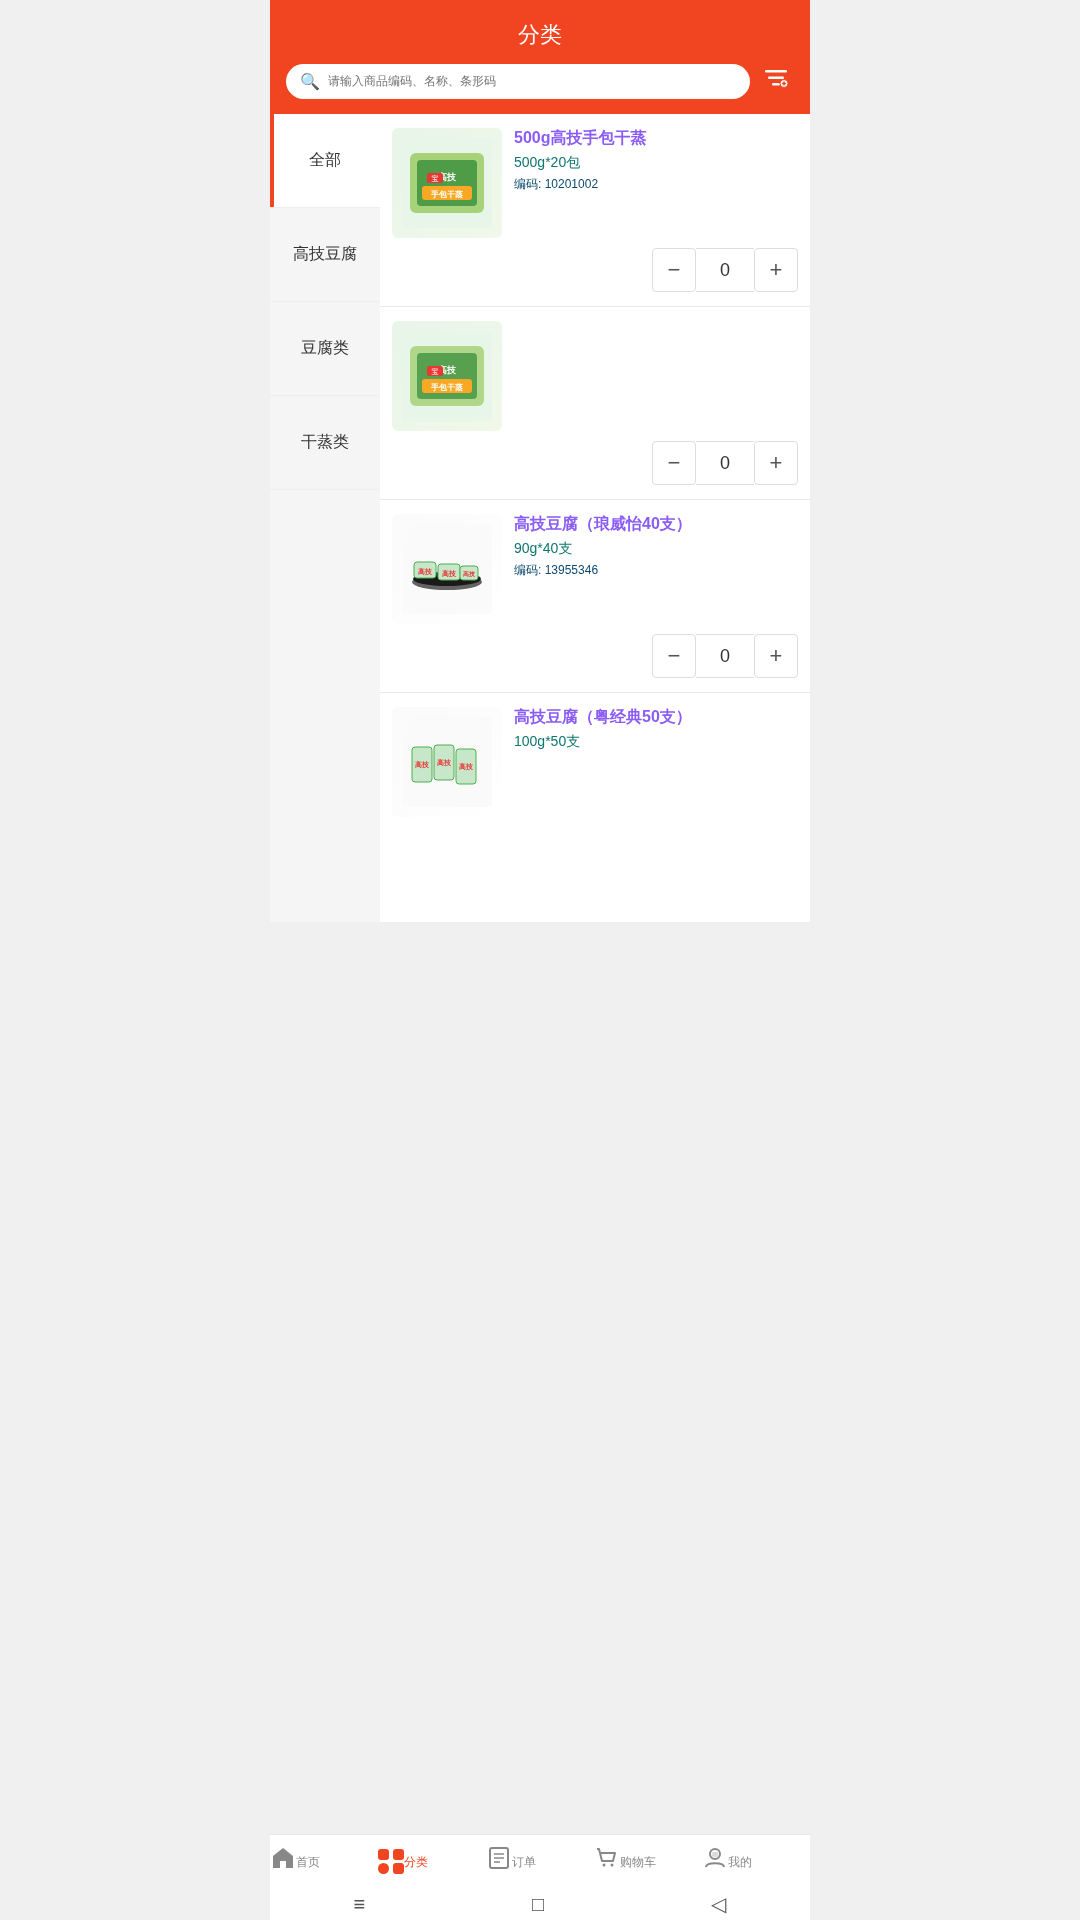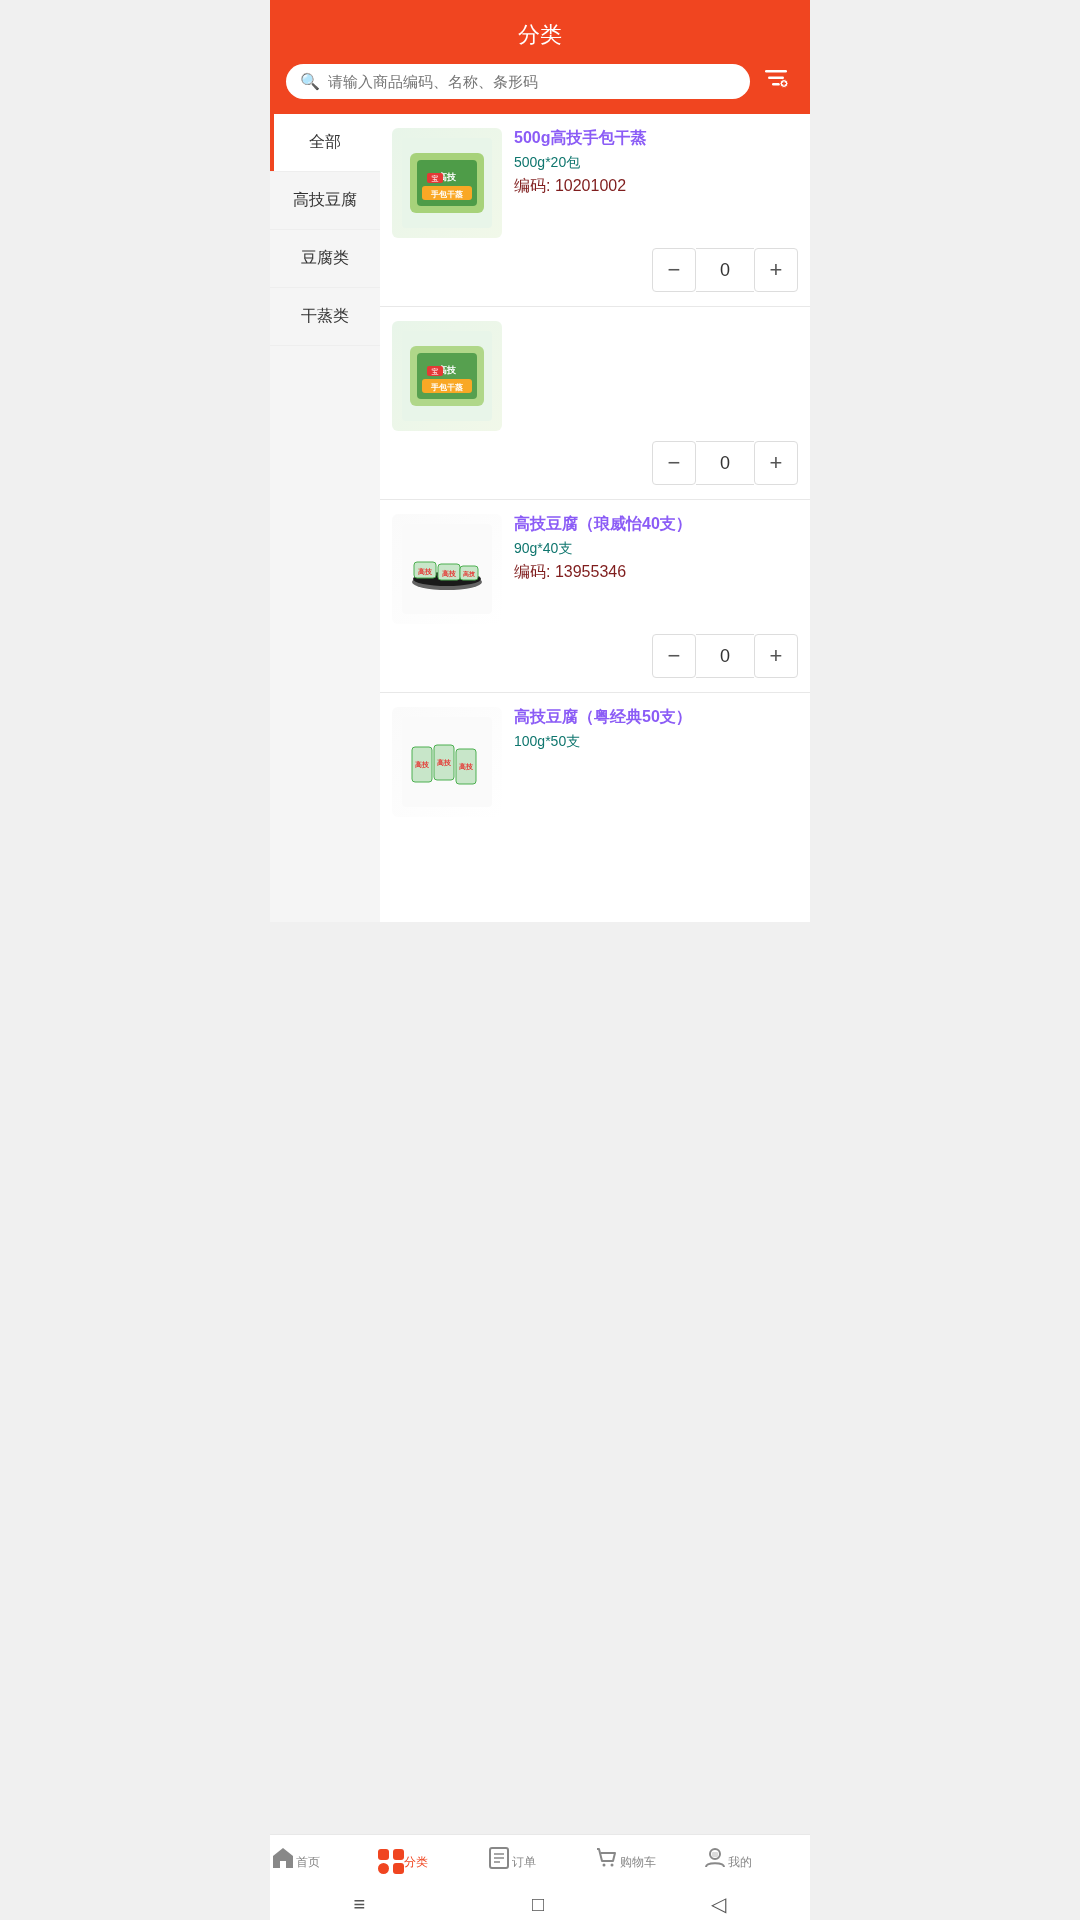--- a/index.html
+++ b/index.html
@@ -42,21 +42,21 @@
     }
     .search-icon {
       color: #aaa;
       font-size: 16px;
     }
     .search-input {
       border: none;
       outline: none;
       background: transparent;
       color: #737373;
-      font-size: 15px;
+      font-size: 12px;
       flex: 1;
     }
     .filter-btn {
       color: #fff;
       font-size: 22px;
       background: none;
       border: none;
       cursor: pointer;
       padding: 4px;
     }
@@ -68,21 +68,21 @@
       min-height: calc(960px - 80px - 72px);
     }
 
     
     .sidebar {
       width: 110px;
       background: #f5f5f5;
       flex-shrink: 0;
     }
     .sidebar-item {
-      padding: 18px 10px;
+      padding: 36px 10px;
       text-align: center;
       font-size: 16px;
       color: #333;
       cursor: pointer;
       position: relative;
       border-bottom: 1px solid #eee;
     }
     .sidebar-item.active {
       background: #fff;
       color: #333;
@@ -138,22 +138,22 @@
       color: #8b5cf6;
       margin-bottom: 5px;
       line-height: 1.3;
     }
     .product-spec {
       font-size: 14px;
       color: #0f766e;
       margin-bottom: 4px;
     }
     .product-code {
-      font-size: 16px;
-      color: #7f1d1d;
+      font-size: 12px;
+      color: #0c4a6e;
     }
     .product-qty-row {
       display: flex;
       justify-content: flex-end;
       align-items: center;
       gap: 0;
     }
     .qty-btn {
       width: 44px;
       height: 44px;

